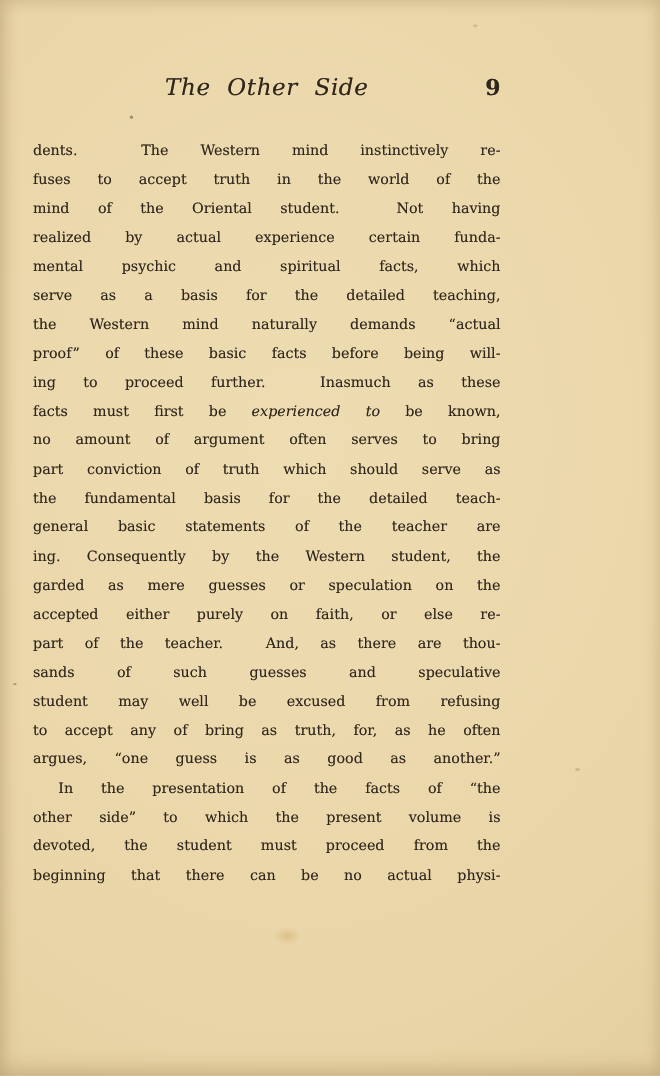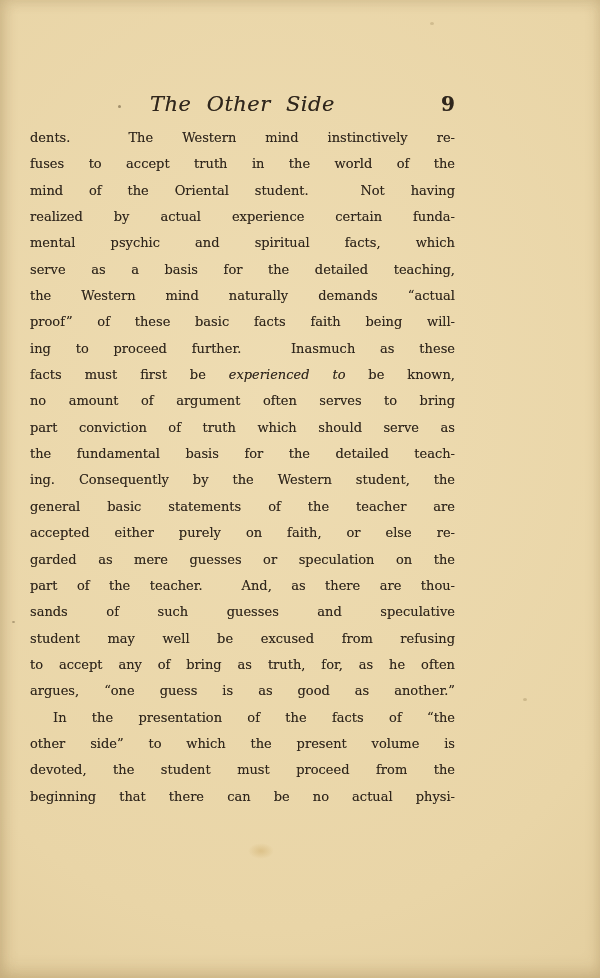--- a/index.html
+++ b/index.html
@@ -18,21 +18,21 @@
         var(--paper_light, #eedcb2) 0%,
         var(--paper, #e9d5a7) 55%,
         var(--paper_edge, #dcc593) 100%);
     box-shadow:
       inset 0 -8px 16px rgba(120, 90, 40, 0.18),
       inset 0 5px 12px rgba(120, 90, 40, 0.07),
       inset 6px 0 14px rgba(120, 90, 40, 0.10);
   }
   .running-header {
     position: absolute;
-    top: 92px;
+    top: 67px;
     left: 30px;
     width: 425px;
     height: 30px;
   }
   .running-title {
     display: block;
     text-align: center;
     font-style: italic;
     font-size: 21px;
     letter-spacing: 0.5px;
@@ -92,30 +92,30 @@
   </div>
 
   <div class="body-text">
       <div class="line"><span>dents.&nbsp; The Western mind instinctively re-</span></div>
       <div class="line"><span>fuses to accept truth in the world of the</span></div>
       <div class="line"><span>mind of the Oriental student.&nbsp; Not having</span></div>
       <div class="line"><span>realized by actual experience certain funda-</span></div>
       <div class="line"><span>mental psychic and spiritual facts, which</span></div>
       <div class="line"><span>serve as a basis for the detailed teaching,</span></div>
       <div class="line"><span>the Western mind naturally demands “actual</span></div>
-      <div class="line"><span>proof” of these basic facts faith being will-</span></div>
+      <div class="line"><span>proof” of these basic facts before being will-</span></div>
       <div class="line"><span>ing to proceed further.&nbsp; Inasmuch as these</span></div>
       <div class="line"><span>facts must first be </span><i>experienced to</i><span> be known,</span></div>
       <div class="line"><span>no amount of argument often serves to bring</span></div>
       <div class="line"><span>part conviction of truth which should serve as</span></div>
       <div class="line"><span>the fundamental basis for the detailed teach-</span></div>
+      <div class="line"><span>general basic statements of the teacher are</span></div>
       <div class="line"><span>ing. Consequently by the Western student, the</span></div>
-      <div class="line"><span>general basic statements of the teacher are</span></div>
+      <div class="line"><span>garded as mere guesses or speculation on the</span></div>
       <div class="line"><span>accepted either purely on faith, or else re-</span></div>
-      <div class="line"><span>garded as mere guesses or speculation on the</span></div>
       <div class="line"><span>part of the teacher.&nbsp; And, as there are thou-</span></div>
       <div class="line"><span>sands of such guesses and speculative</span></div>
       <div class="line"><span>student may well be excused from refusing</span></div>
       <div class="line"><span>to accept any of bring as truth, for, as he often</span></div>
       <div class="line"><span>argues, “one guess is as good as another.”</span></div>
       <div class="line indent"><span>In the presentation of the facts of “the</span></div>
       <div class="line"><span>other side” to which the present volume is</span></div>
       <div class="line"><span>devoted, the student must proceed from the</span></div>
       <div class="line"><span>beginning that there can be no actual physi-</span></div>
     </div>

